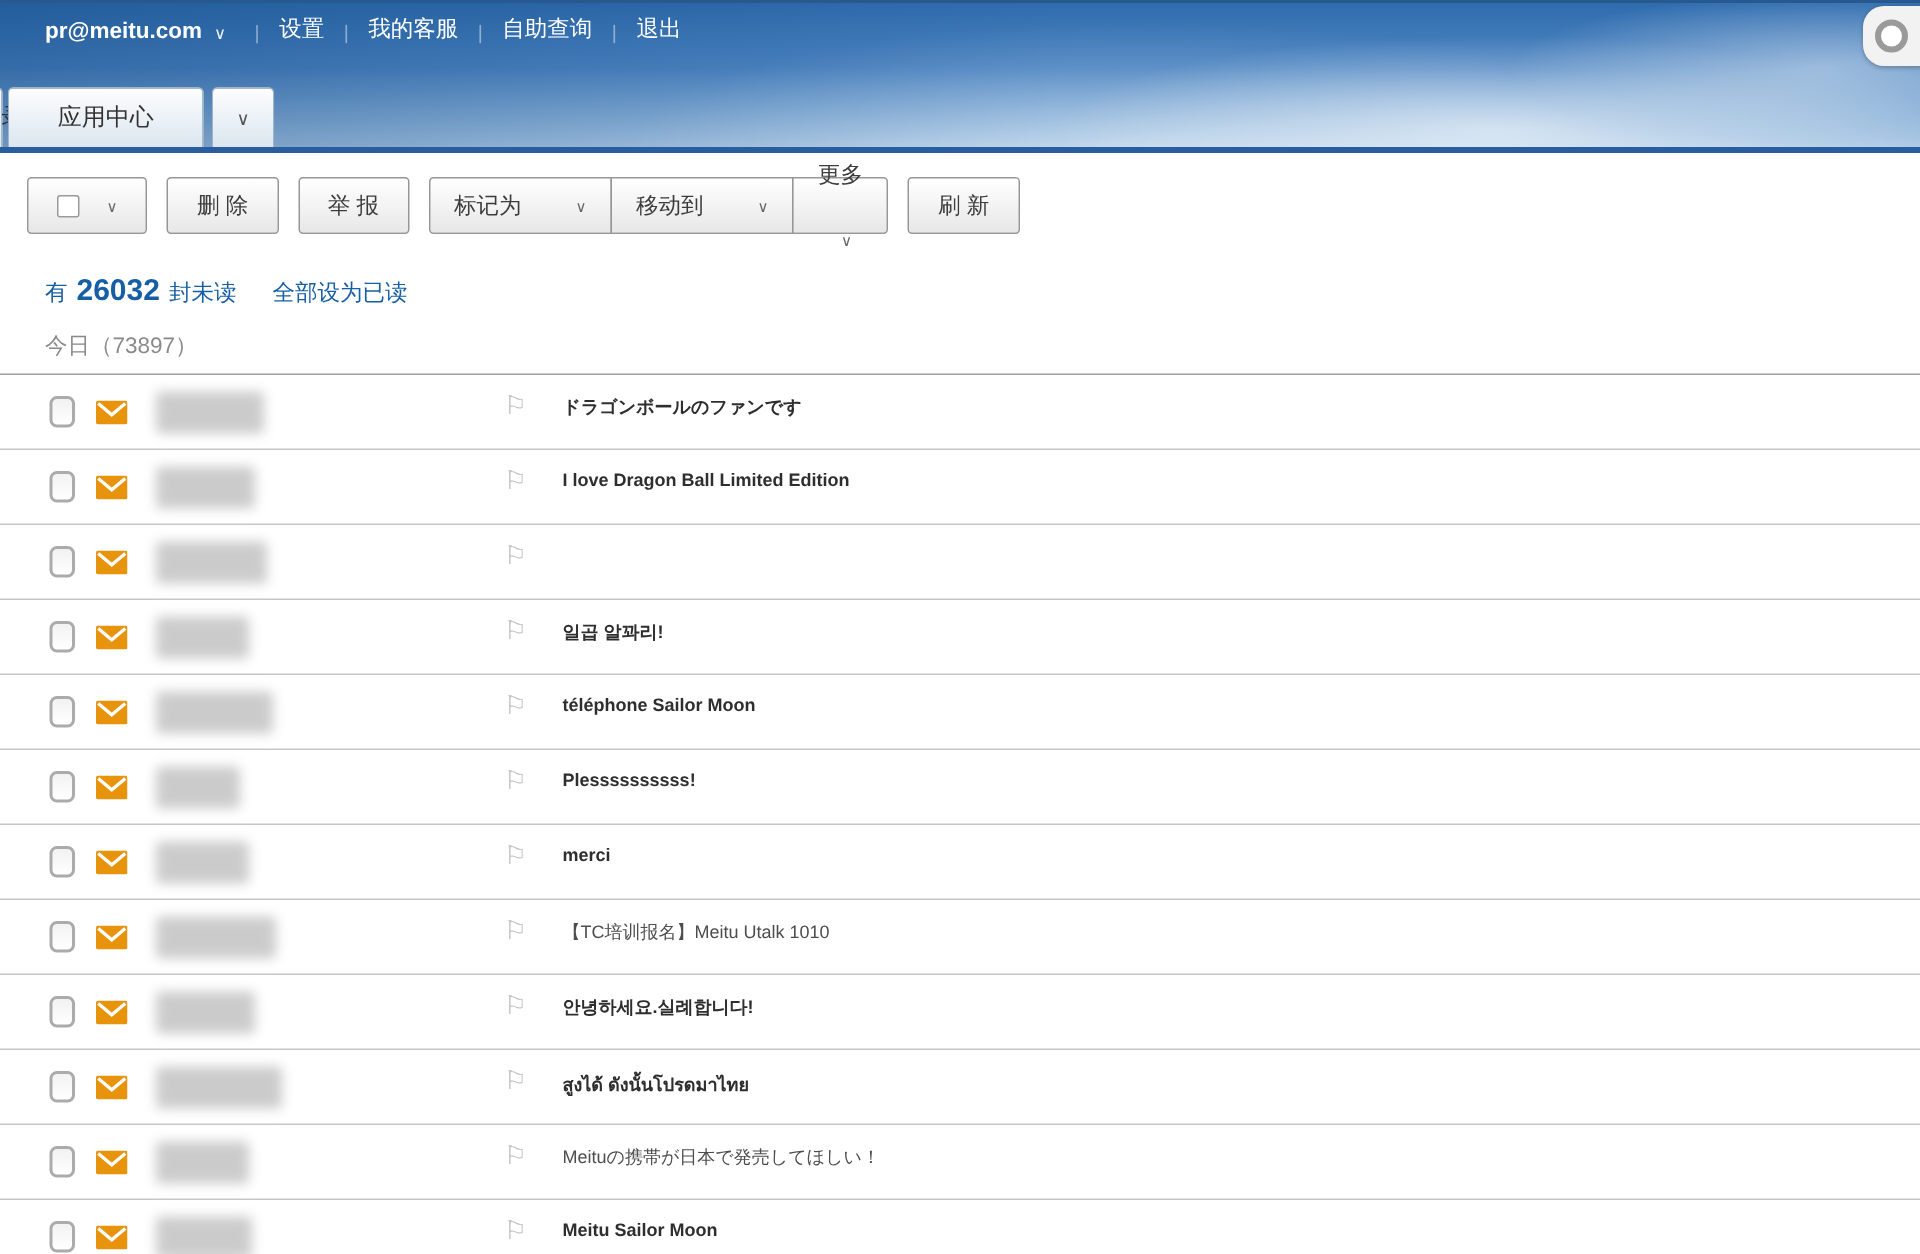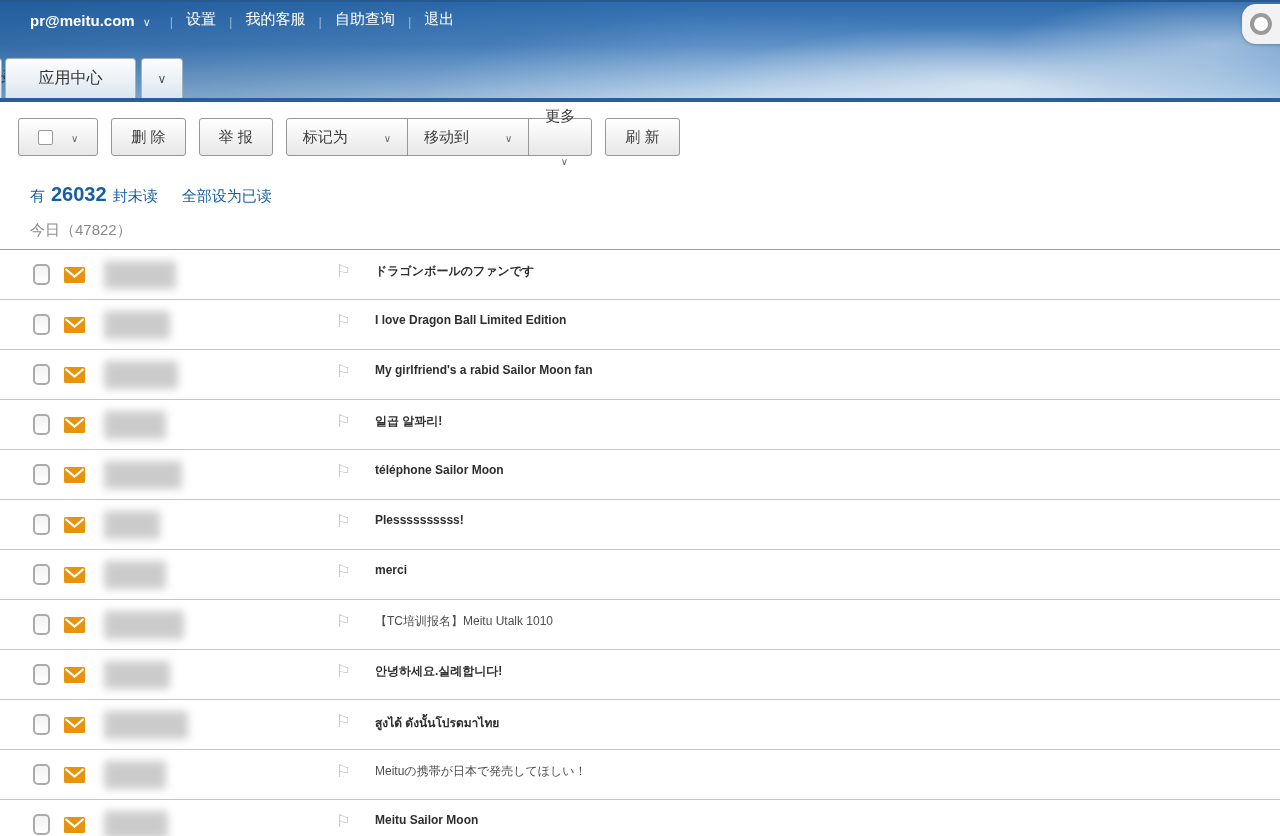--- a/index.html
+++ b/index.html
@@ -137,21 +137,21 @@
   <div class="btn">刷 新</div>
 </div>
 
 <div class="status-line">
   <span>有</span>
   <span class="status-count">26032</span>
   <span class="status-suffix">封未读</span>
   <span class="mark-all-read">全部设为已读</span>
 </div>
 
-<div class="group-header">今日（47822）</div>
+<div class="group-header">今日（73897）</div>
 
 <div class="email-list" id="email-list">
     <div class="email-row unread">
       <span class="cb"></span>
       <span class="env"><svg width="21" height="16" viewBox="0 0 21 16">
           <rect width="21" height="16" rx="1.5" fill="#e8930c"></rect>
           <path d="M1.5 2 L10.5 9.5 L19.5 2" stroke="#fff" stroke-width="2.2" fill="none"></path>
         </svg></span>
       <span class="sender-blur" style="width: 72px;"></span>
       <span class="flag">⚐</span>
@@ -168,21 +168,20 @@
       <span class="subject">I love Dragon Ball Limited Edition</span>
     </div>
     <div class="email-row unread">
       <span class="cb"></span>
       <span class="env"><svg width="21" height="16" viewBox="0 0 21 16">
           <rect width="21" height="16" rx="1.5" fill="#e8930c"></rect>
           <path d="M1.5 2 L10.5 9.5 L19.5 2" stroke="#fff" stroke-width="2.2" fill="none"></path>
         </svg></span>
       <span class="sender-blur" style="width: 74px;"></span>
       <span class="flag">⚐</span>
-      <span class="subject">My girlfriend's a rabid Sailor Moon fan</span>
     </div>
     <div class="email-row unread">
       <span class="cb"></span>
       <span class="env"><svg width="21" height="16" viewBox="0 0 21 16">
           <rect width="21" height="16" rx="1.5" fill="#e8930c"></rect>
           <path d="M1.5 2 L10.5 9.5 L19.5 2" stroke="#fff" stroke-width="2.2" fill="none"></path>
         </svg></span>
       <span class="sender-blur" style="width: 62px;"></span>
       <span class="flag">⚐</span>
       <span class="subject">일곱 알꽈리!</span>

